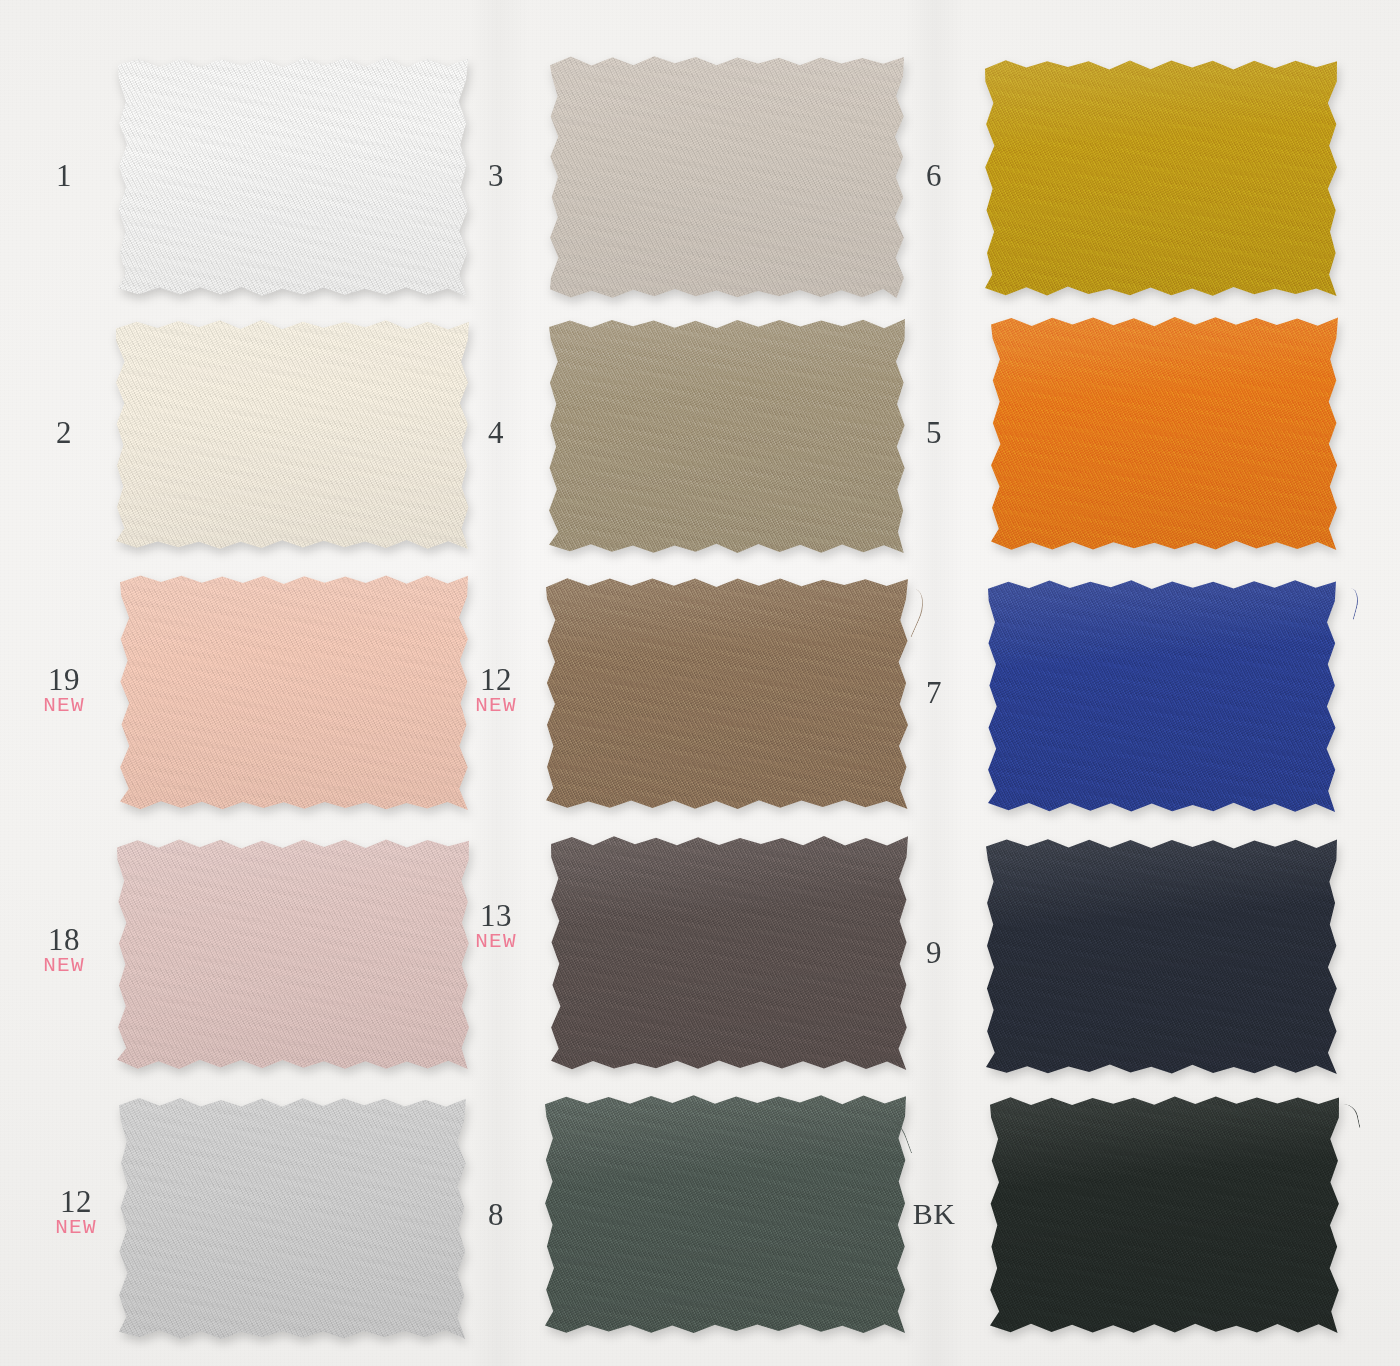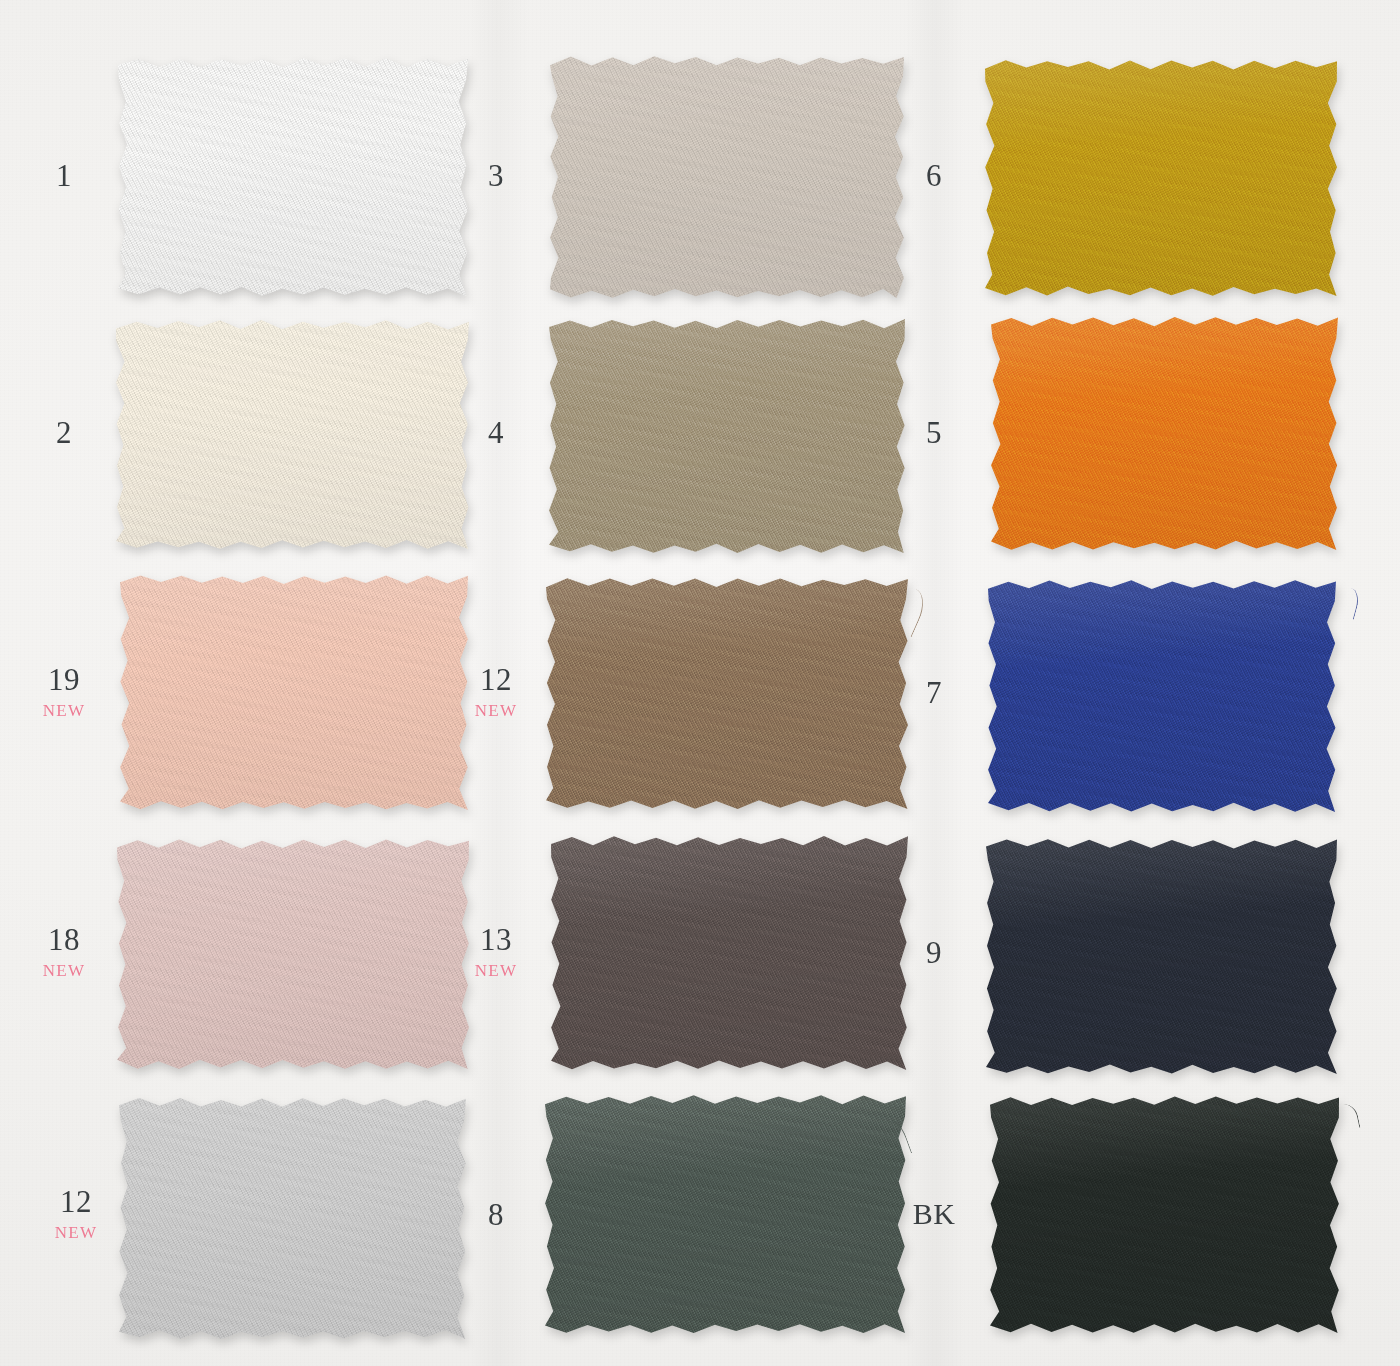--- a/index.html
+++ b/index.html
@@ -46,25 +46,24 @@
   }
   .label .num {
     display: block;
     font-size: 31px;
     color: #3a3f42;
     letter-spacing: 0.5px;
     font-family: "Liberation Serif", "DejaVu Serif", serif;
   }
   .label .new {
     display: block;
-    margin-top: 7px;
-    font-size: 17px;
+    font-size: 21px;
     color: #ef7c95;
     letter-spacing: 1.2px;
-    font-family: Liberation Serif, serif;
+    font-family: Liberation Mono, monospace;
   }
   .label.code .num { font-size: 30px; }
 
   
   .swatch {
     position: relative;
     width: 100%;
     height: 100%;
     filter: drop-shadow(2px 5px 5px rgba(0,0,0,0.17));
   }
@@ -172,21 +171,21 @@
       </div>
       <div class="label" style="left: 450px; top: 664px; width: 92px;">
         <span class="num">12</span>
         <span class="new">NEW</span>
       </div>
       <div class="cell" style="left: 551px; top: 836px; width: 357px; height: 234px;">
         <div class="swatch">
           <div class="body pinked" style="--c: #594f4d; --clip: polygon(0.00% 3.43%, 5.88% 0.39%, 11.76% 3.97%, 17.65% 0.13%, 23.53% 3.54%, 29.41% 0.75%, 35.29% 3.91%, 41.18% 0.58%, 47.06% 3.81%, 52.94% 0.82%, 58.82% 3.39%, 64.71% 0.84%, 70.59% 3.91%, 76.47% 0.00%, 82.35% 4.01%, 88.24% 0.84%, 94.12% 4.05%, 100.00% 0.07%, 99.59% 9.09%, 97.51% 18.18%, 99.56% 27.27%, 97.66% 36.36%, 99.60% 45.45%, 97.69% 54.55%, 99.54% 63.64%, 97.84% 72.73%, 99.65% 81.82%, 97.34% 90.91%, 99.51% 100.00%, 94.12% 96.40%, 88.24% 99.60%, 82.35% 96.04%, 76.47% 99.34%, 70.59% 96.31%, 64.71% 99.31%, 58.82% 96.33%, 52.94% 99.16%, 47.06% 95.97%, 41.18% 99.50%, 35.29% 96.09%, 29.41% 99.29%, 23.53% 96.98%, 17.65% 99.39%, 11.76% 96.15%, 5.88% 99.67%, 0.00% 96.00%, 2.17% 90.91%, 0.04% 81.82%, 2.65% 72.73%, 0.41% 63.64%, 2.32% 54.55%, 0.14% 45.45%, 2.33% 36.36%, 0.06% 27.27%, 2.06% 18.18%, 0.06% 9.09%);"></div>
         </div>
       </div>
-      <div class="label" style="left: 450px; top: 924px; width: 92px;">
+      <div class="label" style="left: 450px; top: 900px; width: 92px;">
         <span class="num">13</span>
         <span class="new">NEW</span>
       </div>
       <div class="cell" style="left: 545px; top: 1095px; width: 361px; height: 238px;">
         <div class="swatch">
           <div class="body pinked" style="--c: #4b5650; --clip: polygon(0.00% 3.90%, 5.88% 0.71%, 11.76% 3.53%, 17.65% 0.83%, 23.53% 3.68%, 29.41% 0.40%, 35.29% 3.41%, 41.18% 0.08%, 47.06% 3.69%, 52.94% 0.59%, 58.82% 3.38%, 64.71% 0.59%, 70.59% 3.14%, 76.47% 0.08%, 82.35% 3.85%, 88.24% 0.26%, 94.12% 3.53%, 100.00% 0.50%, 99.73% 9.09%, 97.91% 18.18%, 99.81% 27.27%, 97.98% 36.36%, 99.74% 45.45%, 97.73% 54.55%, 99.64% 63.64%, 97.53% 72.73%, 99.74% 81.82%, 97.73% 90.91%, 99.73% 100.00%, 94.12% 96.33%, 88.24% 99.97%, 82.35% 96.98%, 76.47% 99.51%, 70.59% 96.30%, 64.71% 99.21%, 58.82% 96.47%, 52.94% 99.19%, 47.06% 96.54%, 41.18% 99.97%, 35.29% 96.88%, 29.41% 99.87%, 23.53% 96.62%, 17.65% 99.35%, 11.76% 96.69%, 5.88% 99.89%, 0.00% 96.88%, 2.27% 90.91%, 0.33% 81.82%, 2.49% 72.73%, 0.54% 63.64%, 2.10% 54.55%, 0.03% 45.45%, 2.10% 36.36%, 0.24% 27.27%, 2.19% 18.18%, 0.39% 9.09%);"></div>
         </div>
       </div>
       <div class="label" style="left: 450px; top: 1199px; width: 92px;">
         <span class="num">8</span>

